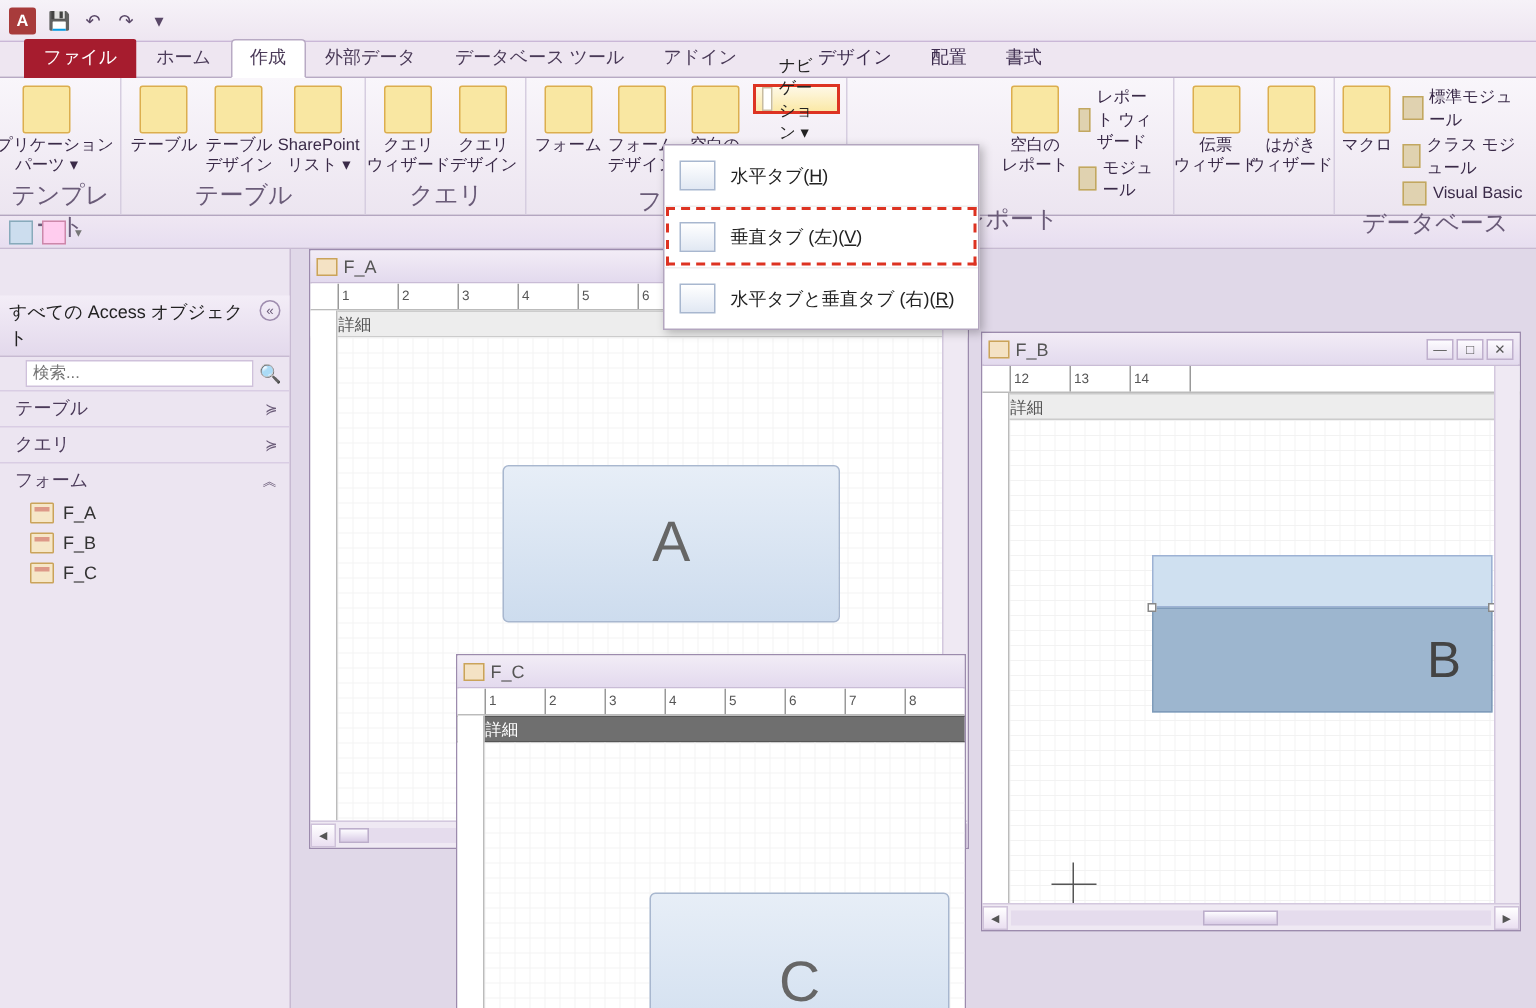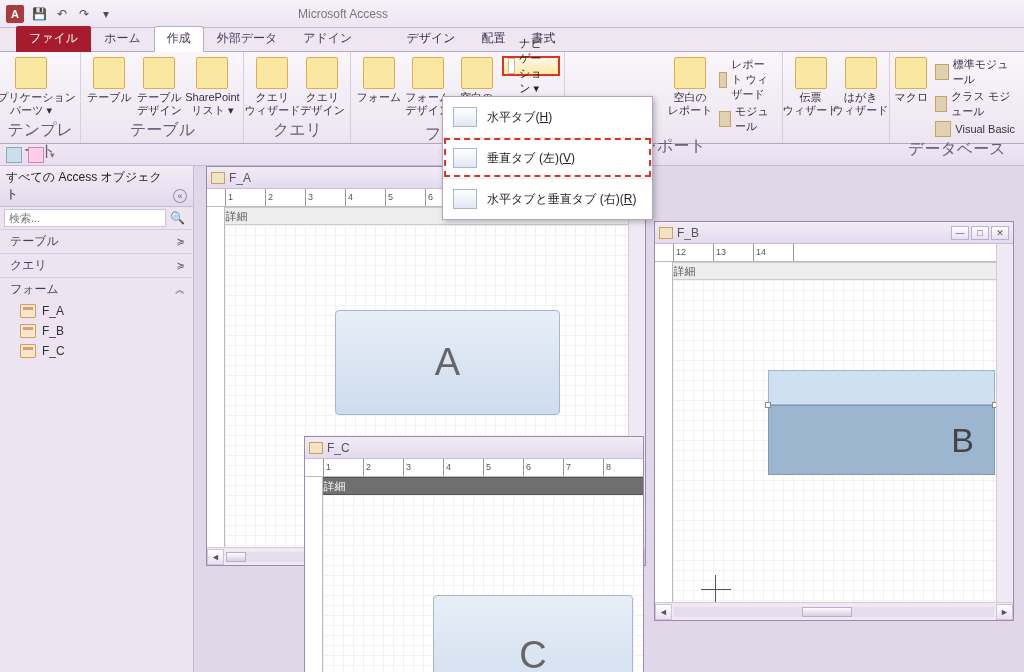--- a/index.html
+++ b/index.html
@@ -49,23 +49,23 @@
   .nd-item .txt { font-size: 12px; }
   .nd-item .ul { text-decoration: underline; }
   .nd-dashed { outline: 2px dashed #d32; outline-offset: -3px; }
 
   
   .belowbar { height: 22px; background: linear-gradient(#efe7f3,#e7def0); border-bottom: 1px solid #c7bad2; display:flex; align-items:center; padding-left:6px; gap:6px; }
 
   
   .workspace { position:absolute; top: 166px; left:0; right:0; bottom:0; display:flex; background:#e9e3ef; }
   .navpane { width: 194px; background:#ece5f1; border-right:1px solid #c7bad2; display:flex; flex-direction:column; }
-  .np-header { display:flex; align-items:flex-end; justify-content:space-between; padding:3px 6px; background:linear-gradient(#f3edf7,#e3d9ec); border-bottom:1px solid #c7bad2; }
+  .np-header { display:flex; align-items:flex-start; justify-content:space-between; padding:3px 6px; background:linear-gradient(#f3edf7,#e3d9ec); border-bottom:1px solid #c7bad2;margin-top:31px; }
   .np-header .circ { width:14px;height:14px;border:1px solid #9e8cae;border-radius:50%; display:flex;align-items:center;justify-content:center;font-size:9px;color:#6a5b78; }
-  .np-search { display:flex; align-items:center; padding:2px 4px; }
+  .np-search { display:flex; align-items:center; padding:2px 17px; }
   .np-search input { flex:1; border:1px solid #cfc1db; height:18px; font-size:11px; padding:0 4px; background:#fff; color:#888; }
   .np-cat { display:flex; align-items:center; justify-content:space-between; padding:3px 8px 3px 10px; color:#4b3a59; font-size:12px; border-top:1px solid #d9cde4; }
   .np-cat .chev { font-size:10px; color:#6a5b78; }
   .np-item { display:flex; align-items:center; gap:6px; padding:3px 8px 3px 20px; font-size:12px; color:#333; }
   .np-item .fico { width:16px;height:14px;background:#f6e7c8;border:1px solid #caa35a;border-radius:1px; position:relative; }
   .np-item .fico::before{content:"";position:absolute;left:2px;top:2px;right:2px;height:3px;background:#d98; }
 
   
   .mdi { flex:1; position:relative; background:#e0d8e8; overflow:hidden; }
   .dwin { position:absolute; background:#fff; border:1px solid #9c8bad; box-shadow:0 0 0 1px #d6cde1 inset; }
@@ -102,31 +102,29 @@
 <body>
 
 <div class="titlebar">
   <div class="app-icon">A</div>
   <div class="qat">
     <div class="qbtn">💾</div>
     <div class="qbtn">↶</div>
     <div class="qbtn">↷</div>
     <div class="qbtn">▾</div>
   </div>
-  <div class="title-center">
-    <span class="app-title">Microsoft Access</span>
-  </div>
   <div style="flex:1"></div>
 </div>
 
 <div class="ribbon-tabs">
   <div class="rtab file">ファイル</div>
   <div class="rtab">ホーム</div>
   <div class="rtab active">作成</div>
   <div class="rtab">外部データ</div>
+  <div class="rtab">データベース ツール</div>
   <div class="rtab">アドイン</div>
   <div style="width:28px"></div>
   <div class="rtab context">デザイン</div>
   <div class="rtab context">配置</div>
   <div class="rtab context">書式</div>
 </div>
 
 <div class="ribbon">
   <div class="group">
     <div class="group-items">

